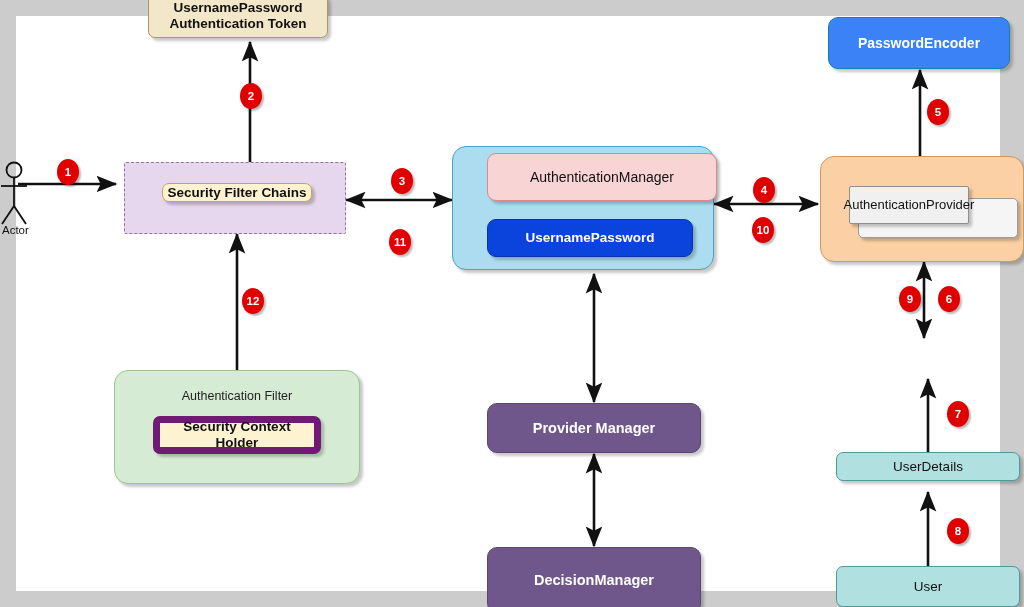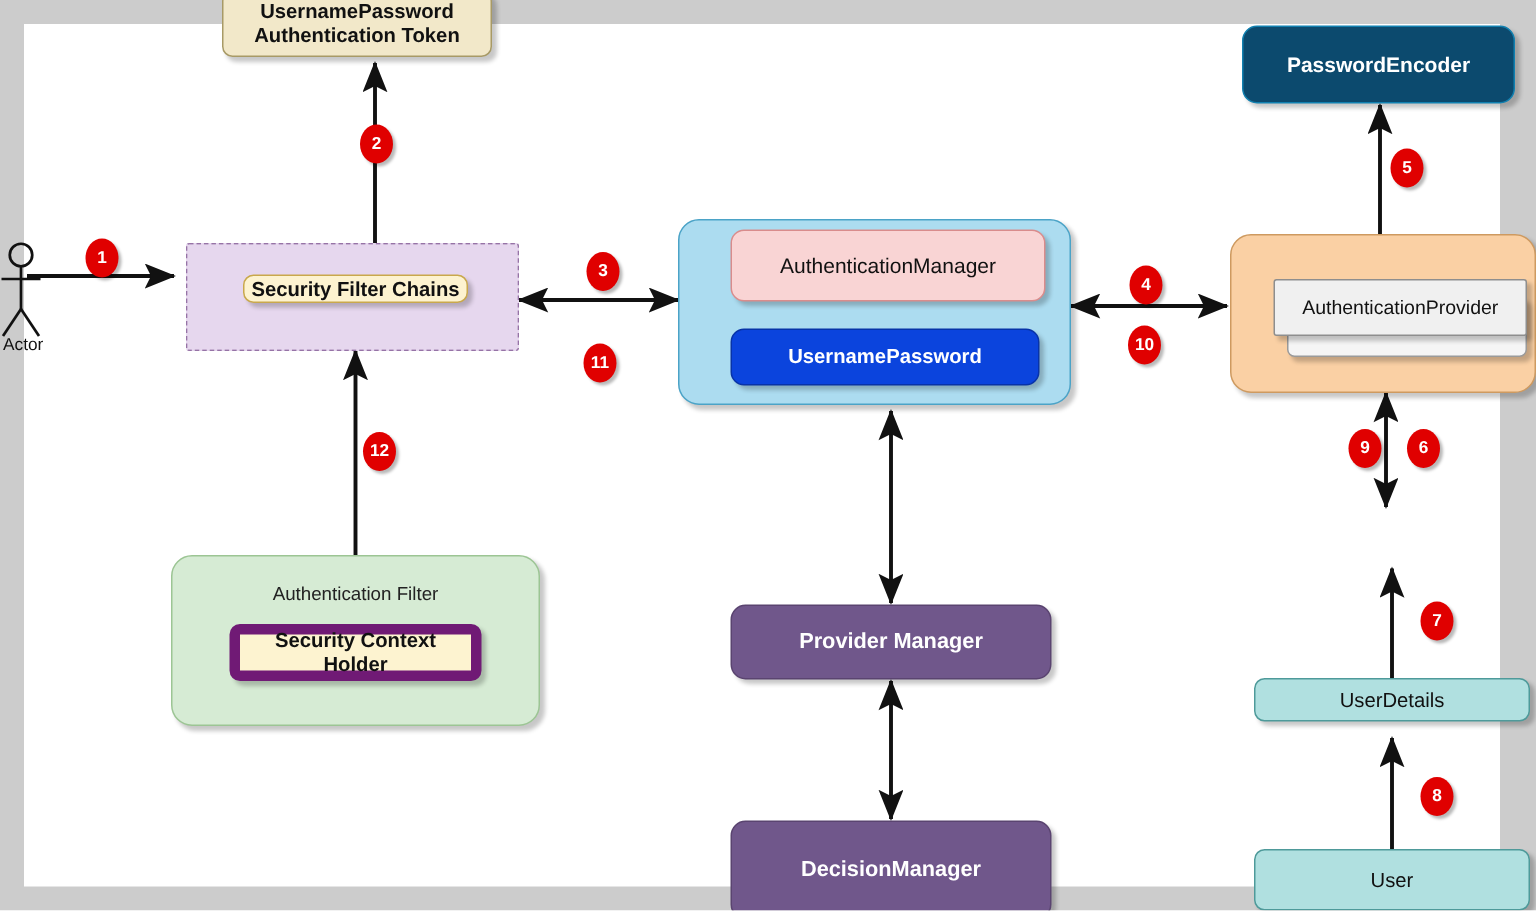--- a/index.html
+++ b/index.html
@@ -111,21 +111,21 @@
     border-radius: 5px;
   }
   .n-provider-front {
     background: #F0F0F0;
     border: 1px solid #8E8E8E;
     border-radius: 2px;
     font-size: 13px;
     color: #111111;
   }
   .n-encoder {
-    background: #0c4a6e;
+    background: #3b82f6;
     border: 1px solid #1180B0;
     border-radius: 10px;
     font-size: 14px;
     font-weight: bold;
     color: #ffffff;
   }
   .n-purple {
     background: #70578B;
     border: 1px solid #5A4470;
     border-radius: 10px;
@@ -227,26 +227,26 @@
 Authentication Token</div>
 
   <div class="node n-sfc-container" style="left:124px; top:162px; width:222px; height:72px;"></div>
   <div class="node n-sfc-inner shadowed" style="left:162px; top:183px; width:150px; height:19px;">Security Filter Chains</div>
 
   <div class="node n-authfilter shadowed" style="left:114px; top:370px; width:246px; height:114px;">Authentication Filter</div>
   <div class="node n-sch shadowed" style="left:153px; top:416px; width:168px; height:38px;">Security Context
 Holder</div>
 
   <div class="node n-ammgr-container shadowed" style="left:452px; top:146px; width:262px; height:124px;"></div>
-  <div class="node n-authmanager shadowed" style="left:487px; top:153px; width:210px; height:48px;">AuthenticationManager</div>
+  <div class="node n-authmanager shadowed" style="left:487px; top:153px; width:230px; height:48px;">AuthenticationManager</div>
   <div class="node n-configattr shadowed" style="left:487px; top:219px; width:206px; height:38px;">UsernamePassword</div>
 
   <div class="node n-provider-container shadowed" style="left:820px; top:156px; width:204px; height:106px;"></div>
   <div class="node n-provider-back shadowed" style="left:858px; top:198px; width:160px; height:40px;"></div>
-  <div class="node n-provider-front shadowed" style="left:849px; top:186px; width:169px; height:38px;">AuthenticationProvider</div>
+  <div class="node n-provider-front shadowed" style="left:849px; top:186px; width:120px; height:38px;">AuthenticationProvider</div>
 
   <div class="node n-encoder shadowed" style="left:828px; top:17px; width:182px; height:52px;">PasswordEncoder</div>
 
   <div class="node n-purple shadowed" style="left:487px; top:403px; width:214px; height:50px;">Provider Manager</div>
 
   <div class="node n-purple shadowed" style="left:487px; top:547px; width:214px; height:66px;">DecisionManager</div>
 
 
   <div class="node n-teal shadowed" style="left:836px; top:452px; width:184px; height:29px;">UserDetails</div>
 

